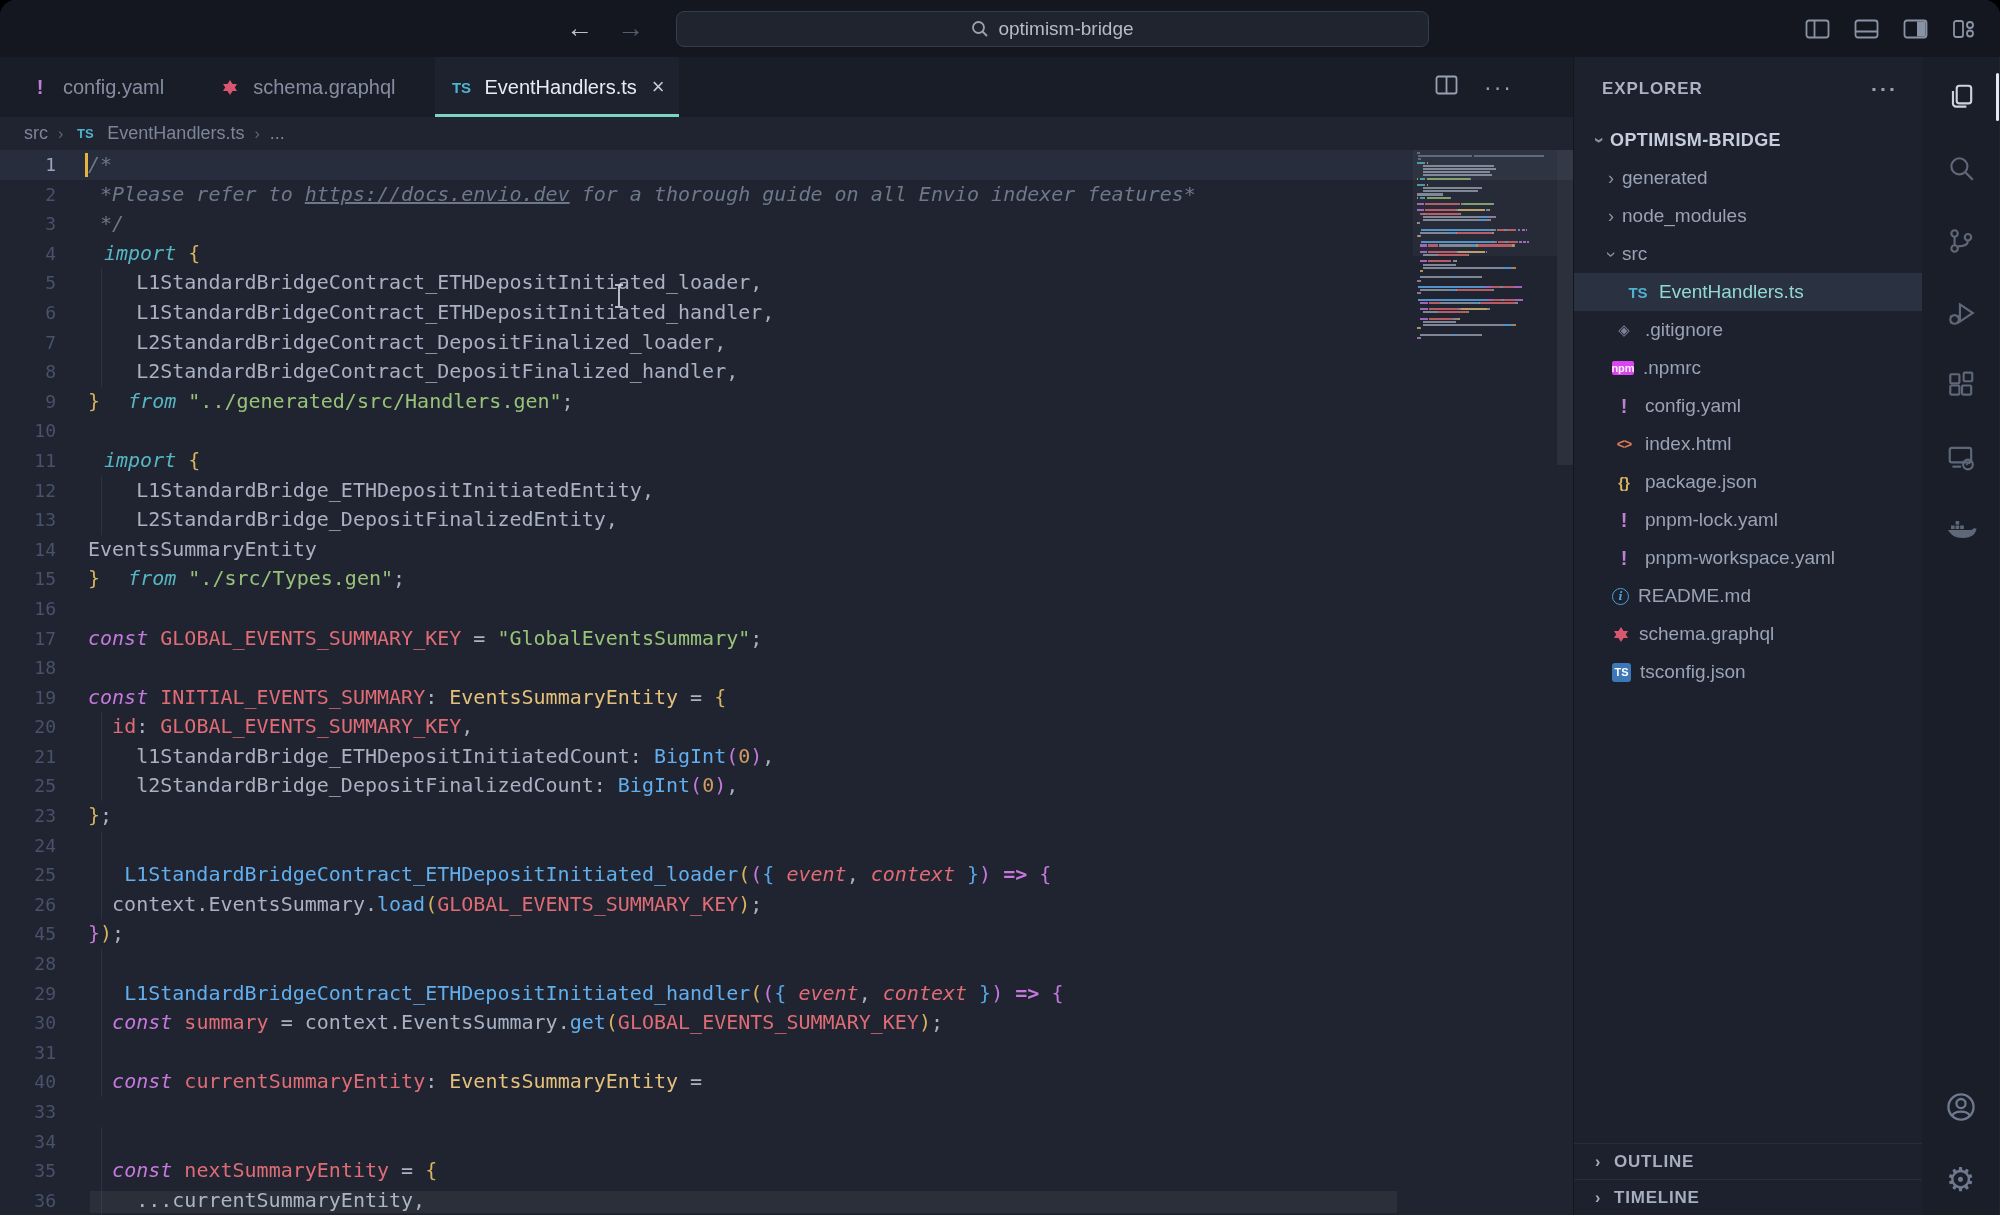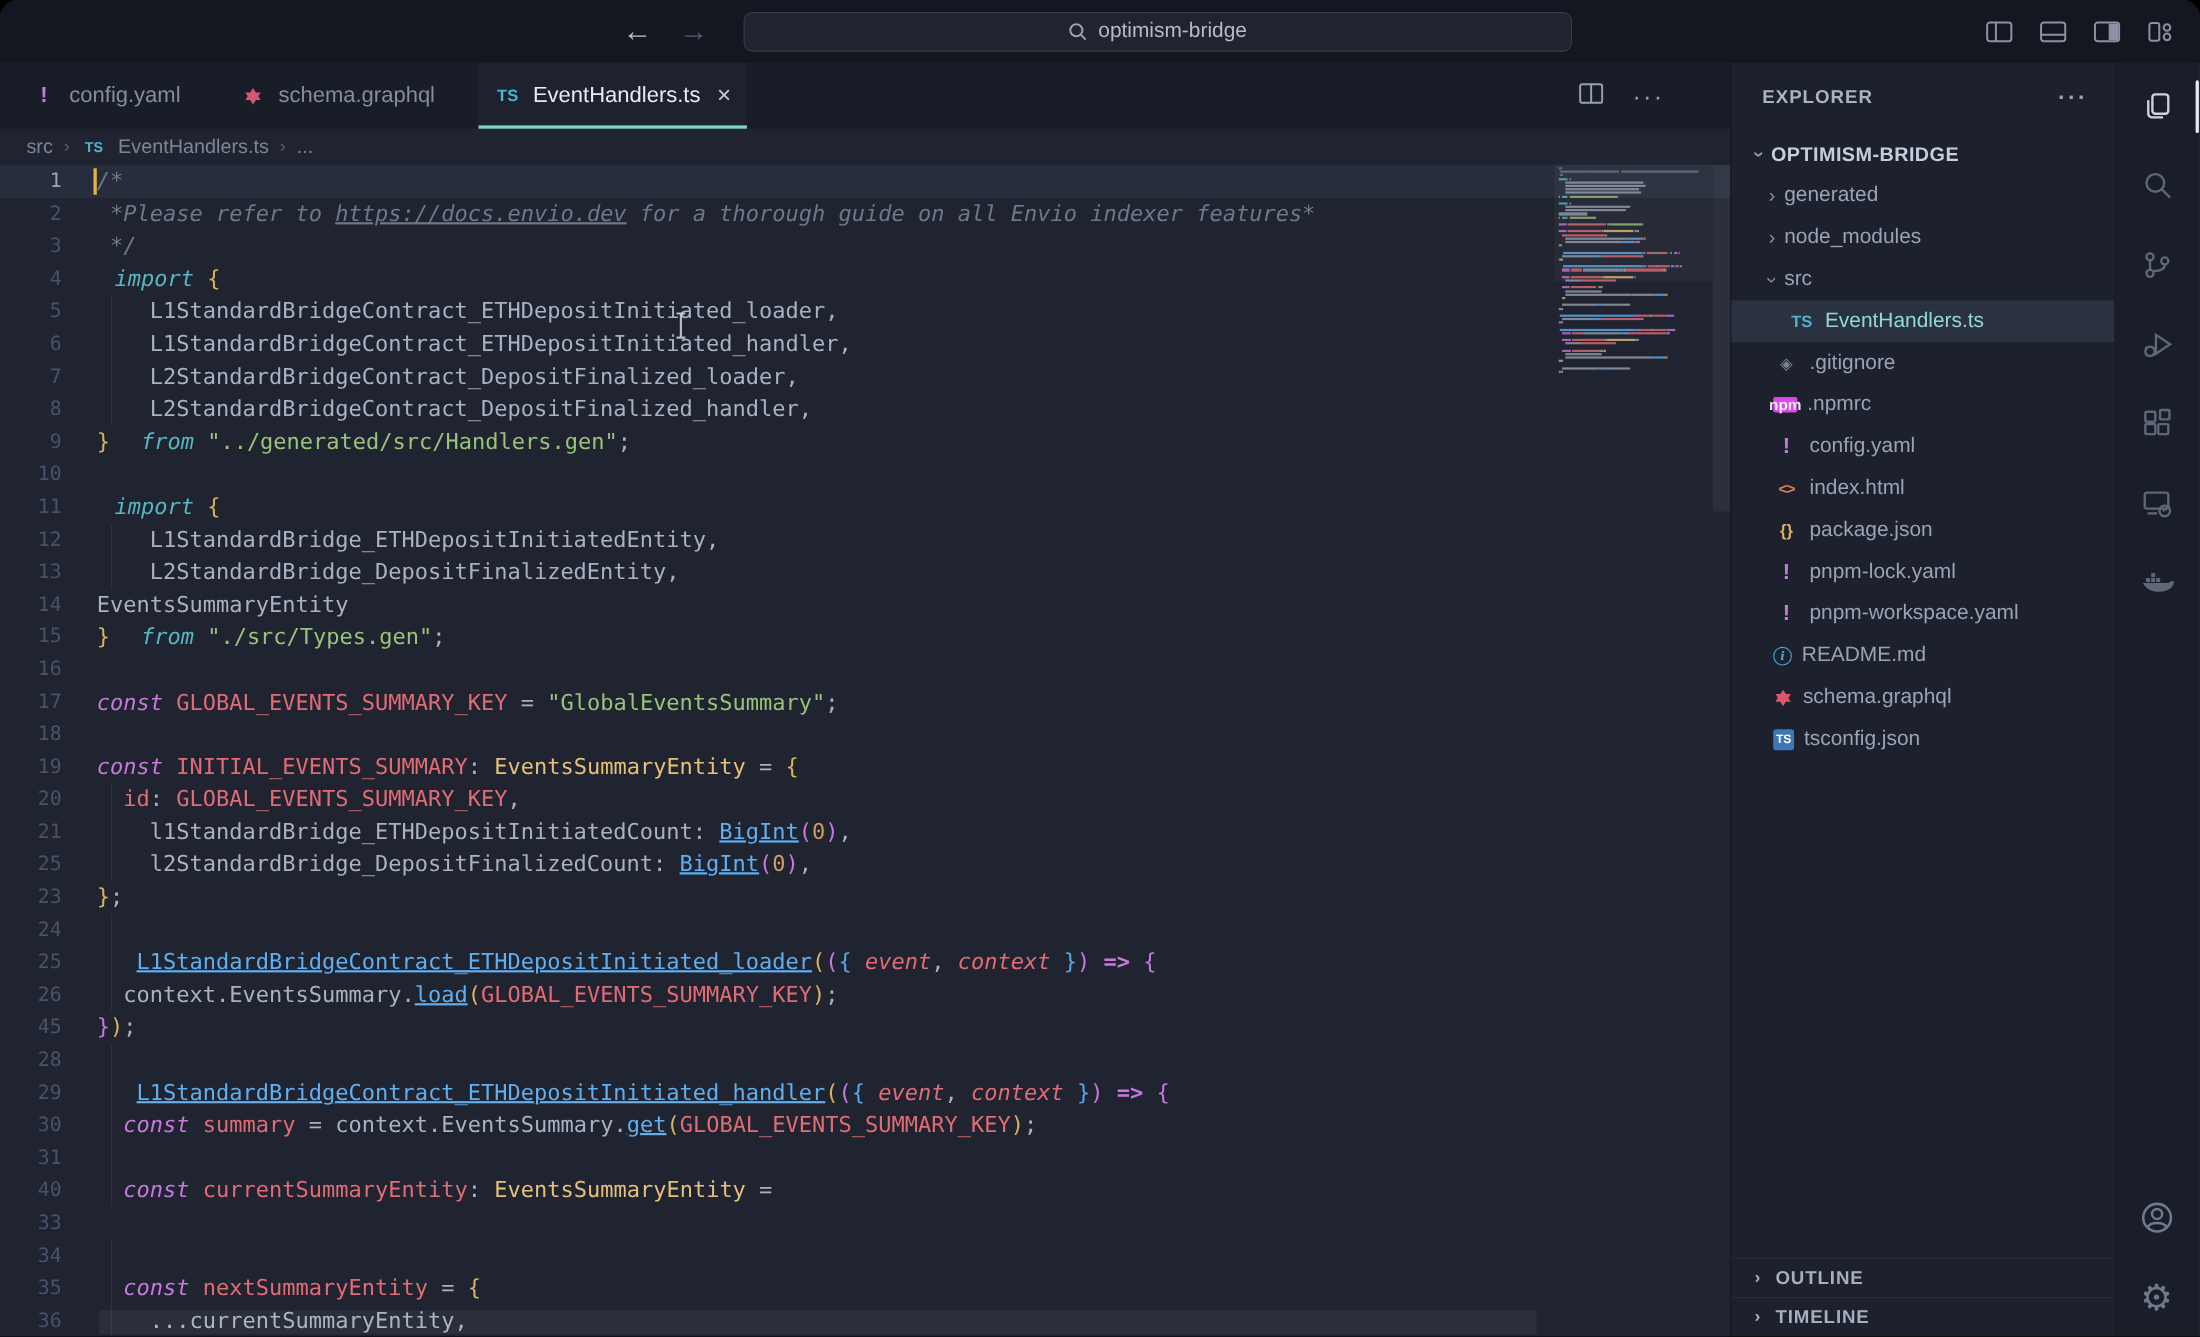--- a/index.html
+++ b/index.html
@@ -27,21 +27,21 @@
   .tabbar { height:60px; background:#191d28; display:flex; align-items:stretch; padding-left:14px; }
   .tab { position:relative; display:flex; align-items:center; gap:11px; padding:0 14px; margin-right:26px;
     font-size:20px; color:#858ea1; }
   .tab.active { color:#e8ebf3; background:#1d222e; }
   .tab.active::after { content:""; position:absolute; left:0; right:0; bottom:0; height:3px; background:#7cd3c6; }
   .tab-close { font-size:22px; color:#c3cad8; margin-left:4px; }
   .fi { display:inline-flex; align-items:center; justify-content:center; width:24px; flex:none; }
   .ic-ts { color:#4fb3cf; font-weight:700; font-size:15px; letter-spacing:0; }
   .ic-yaml { color:#bf7fd4; font-weight:700; font-size:20px; }
   .ic-git { color:#7a8396; font-size:15px; }
-  .ic-npm { background:#d946ef; color:rgba(255,255,255,.9); font-size:14px; font-weight:700;
+  .ic-npm { background:#d946ef; color:rgba(255,255,255,.9); font-size:11px; font-weight:700;
     width:22px; height:14px; border-radius:2px; }
   .ic-html { color:#e07b53; font-weight:700; font-size:14px; letter-spacing:-1px; }
   .ic-json { color:#d9b35e; font-weight:700; font-size:15px; }
   .ic-info { width:17px; height:17px; border:1.6px solid #4aa3d8; border-radius:50%; color:#4aa3d8;
     font-size:11px; font-weight:700; font-style:italic; font-family:"DejaVu Serif",serif; }
   .ic-tsconfig { background:#3d77b8; color:#fff; font-size:11px; font-weight:700; width:19px; height:19px;
     border-radius:3px; }
   .ic-graphql { position:relative; width:18px; height:18px; }
   .ic-graphql::before { content:""; position:absolute; left:2px; top:2px;
     border-left:7px solid transparent; border-right:7px solid transparent; border-bottom:11px solid #d9566f; }
@@ -69,21 +69,21 @@
   .cursor { position:absolute; left:-3px; top:3px; width:3px; height:24px; background:#e2b53e; }
   .tk-p  { color:#a9b1c2; }
   .tk-c  { color:#6d7889; font-style:italic; }
   .tk-cu { color:#6d7889; font-style:italic; text-decoration:underline; }
   .tk-kc { color:#56b6c2; font-style:italic;margin-left:16px; }
   .tk-kp { color:#c678dd; font-style:italic; }
   .tk-r  { color:#e06c75;margin-top:22px; }
   .tk-ri { color:#e06c75; font-style:italic; }
   .tk-y  { color:#e5c07b; }
   .tk-s  { color:#98c379; }
-  .tk-f  { color:#61afef;text-decoration:underline; }
+  .tk-f  { color:#61afef; }
   .tk-n  { color:#d19a66; }
   .tk-b1 { color:#d7b35f; }
   .tk-b2 { color:#c678dd; }
   .tk-b3 { color:#56a7e8; }
   .tk-ar { color:#c678dd; font-weight:bold; }
 
   .minimap { position:absolute; top:2px; right:20px; width:136px; }
   .mm-row { height:2.1px; margin-bottom:1.1px; display:flex; opacity:.78; }
   .mm-row span { display:block; height:100%; flex:none; }
   .minimap-slider { position:absolute; top:0; right:16px; width:144px; height:106px; background:rgba(255,255,255,.035); }

